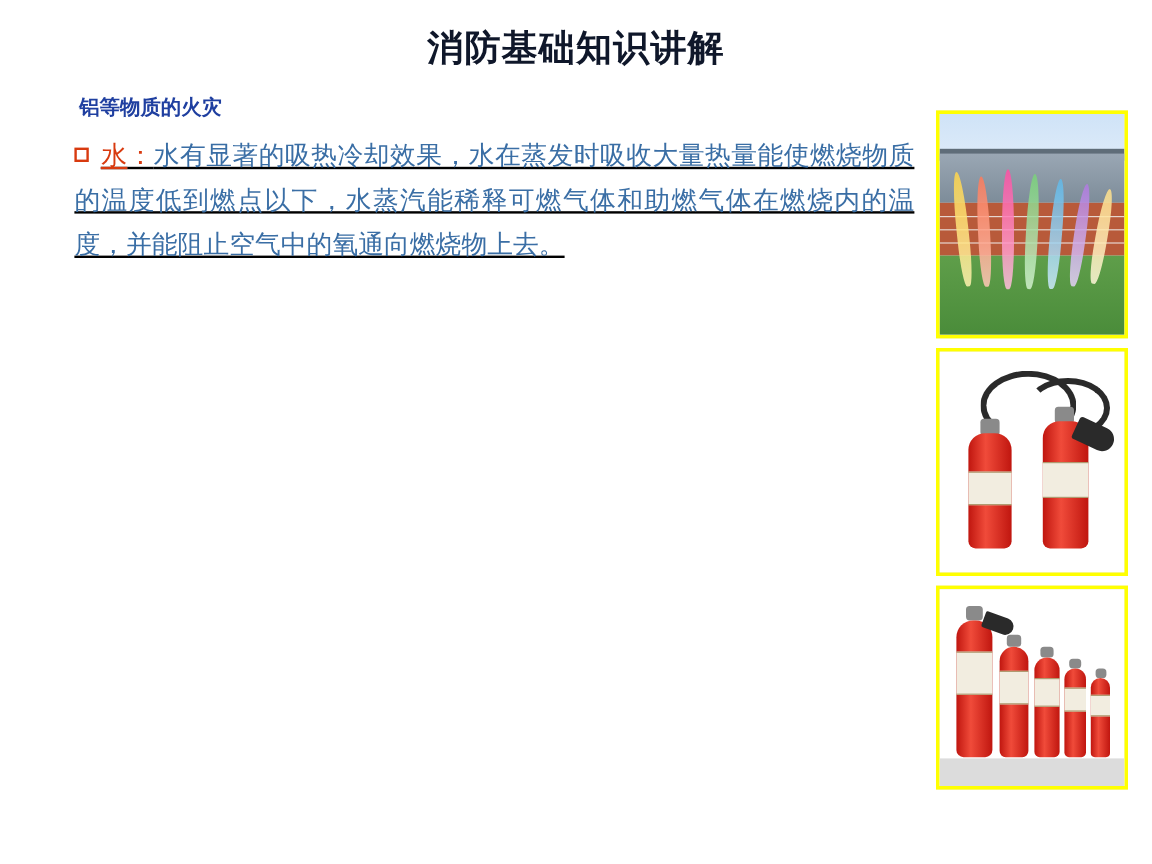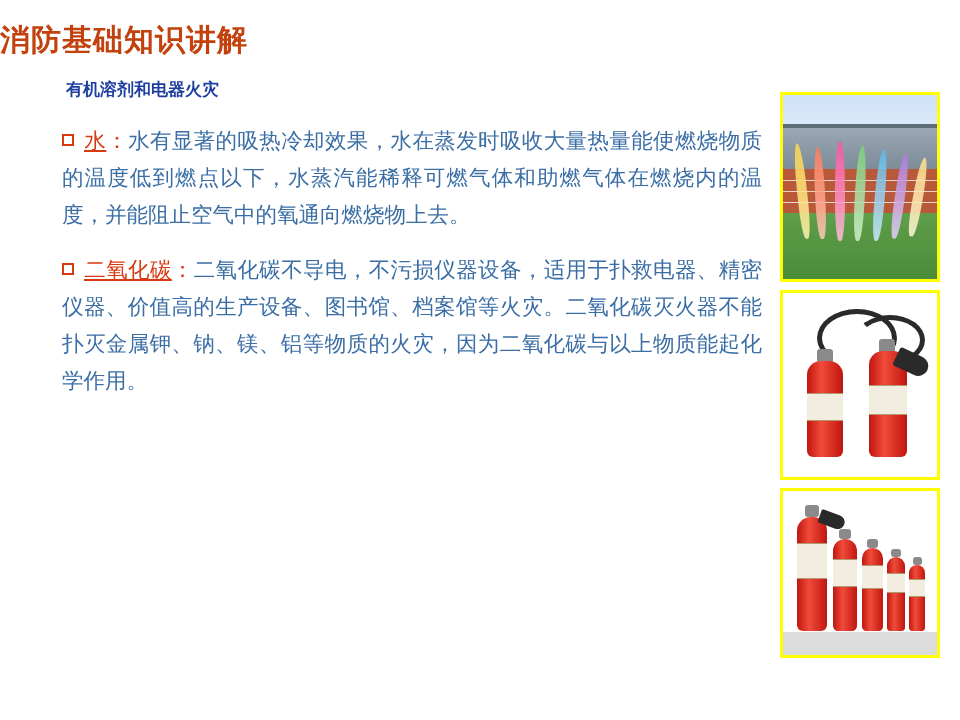--- a/index.html
+++ b/index.html
@@ -17,39 +17,40 @@
     position: relative;
     width: 960px;
     height: 720px;
     background: #ffffff;
   }
   .slide-title {
     position: absolute;
     top: 20px;
     left: 0;
     width: 960px;
-    text-align: left;
+    text-align: center;
     font-size: 30px;
     font-weight: bold;
-    color: #c2410c;
+    color: #0f172a;
     letter-spacing: 1px;
   }
   .subtitle {
     position: absolute;
     top: 78px;
     left: 66px;
     font-size: 17px;
     font-weight: bold;
     color: #1f3fa0;
   }
   .content {
     position: absolute;
-    top: 122px;
+    top: 112px;
     left: 62px;
     width: 700px;
+    text-decoration: underline;
   }
   .para {
     position: relative;
     margin-bottom: 18px;
     font-size: 21.5px;
     line-height: 37px;
     color: #3a6ea5;
     text-align: justify;
     text-justify: inter-ideograph;
   }
@@ -165,31 +166,28 @@
     background: #dcdcdc;
   }
 </style>
 </head>
 <body>
 
 <div class="slide">
 
   <div class="slide-title">消防基础知识讲解</div>
 
-  <div class="subtitle">有机溶剂和电器火灾</div>
+  <div class="subtitle">铝等物质的火灾</div>
 
   <div class="content">
 
     <div class="para">
       <span class="bullet-box"></span><span class="kw">水</span><span class="kw-plain">：</span><span class="body-text">水有显著的吸热冷却效果，水在蒸发时吸收大量热量能使燃烧物质的温度低到燃点以下，水蒸汽能稀释可燃气体和助燃气体在燃烧内的温度，并能阻止空气中的氧通向燃烧物上去。</span>
     </div>
 
-    <div class="para">
-      <span class="bullet-box"></span><span class="kw">二氧化碳</span><span class="kw-plain">：</span><span class="body-text">二氧化碳不导电，不污损仪器设备，适用于扑救电器、精密仪器、价值高的生产设备、图书馆、档案馆等火灾。二氧化碳灭火器不能扑灭金属钾、钠、镁、铝等物质的火灾，因为二氧化碳与以上物质能起化学作用。</span>
-    </div>
 
 
   </div>
 
   <div class="pics">
 
     <div class="pic pic1">
       <div class="p1-sky"></div>
       <div class="p1-stand-roof"></div>
       <div class="p1-stand"></div>

